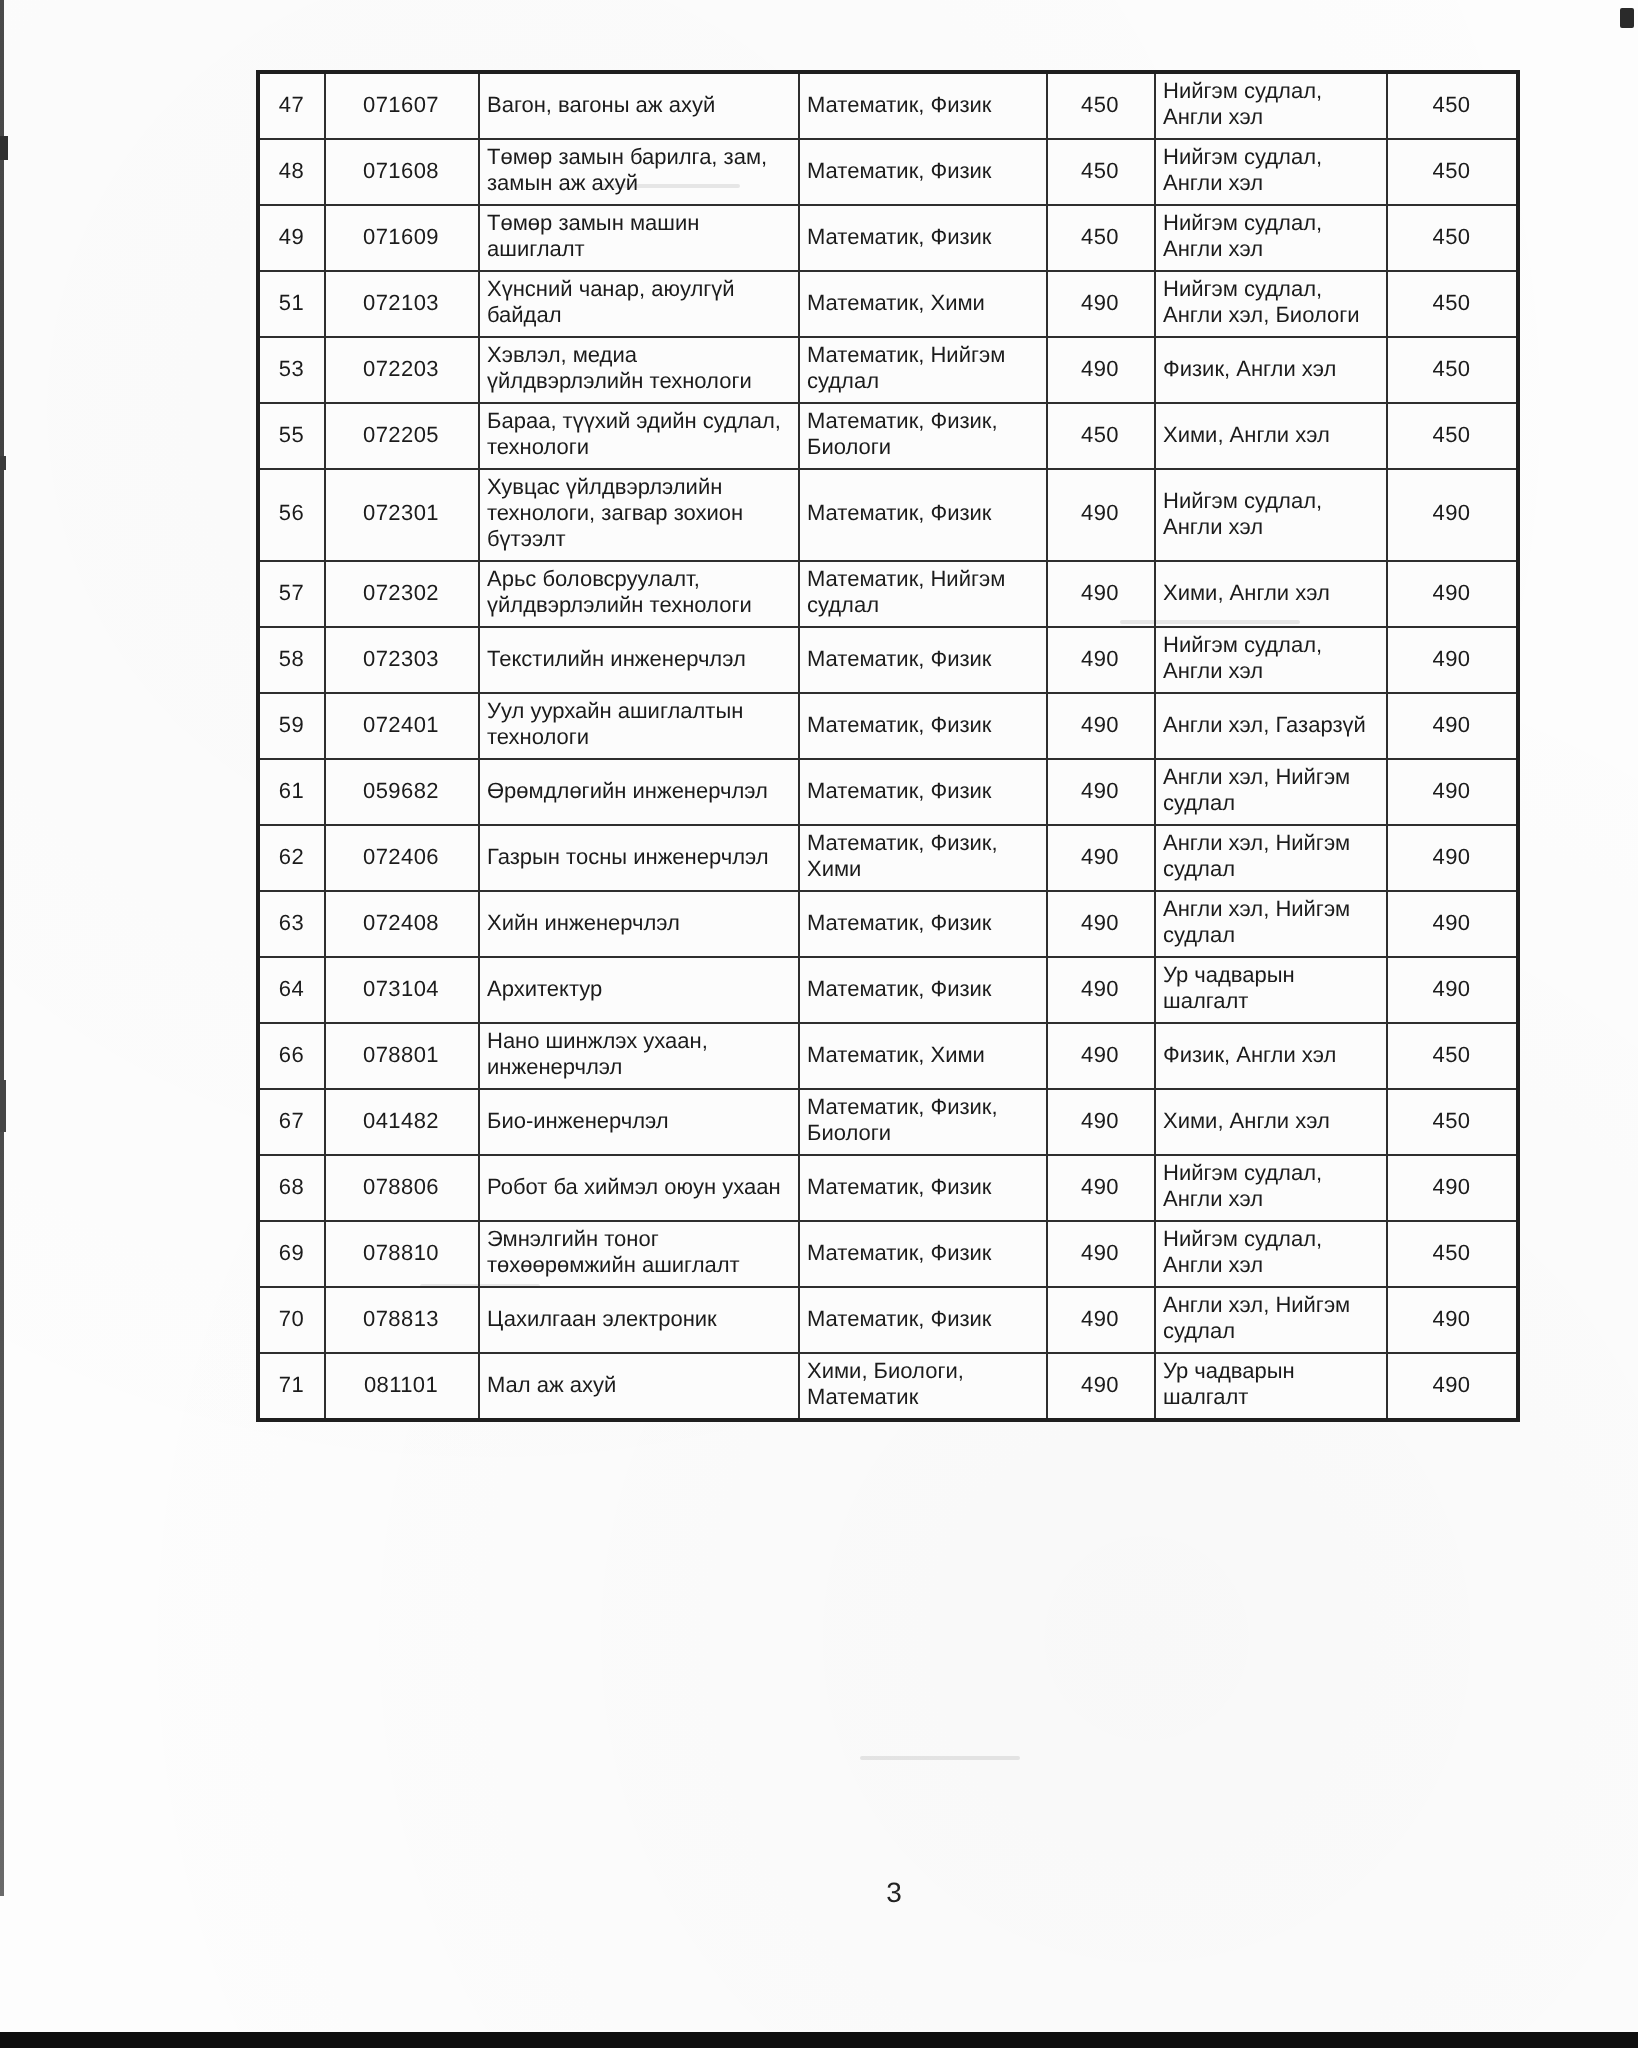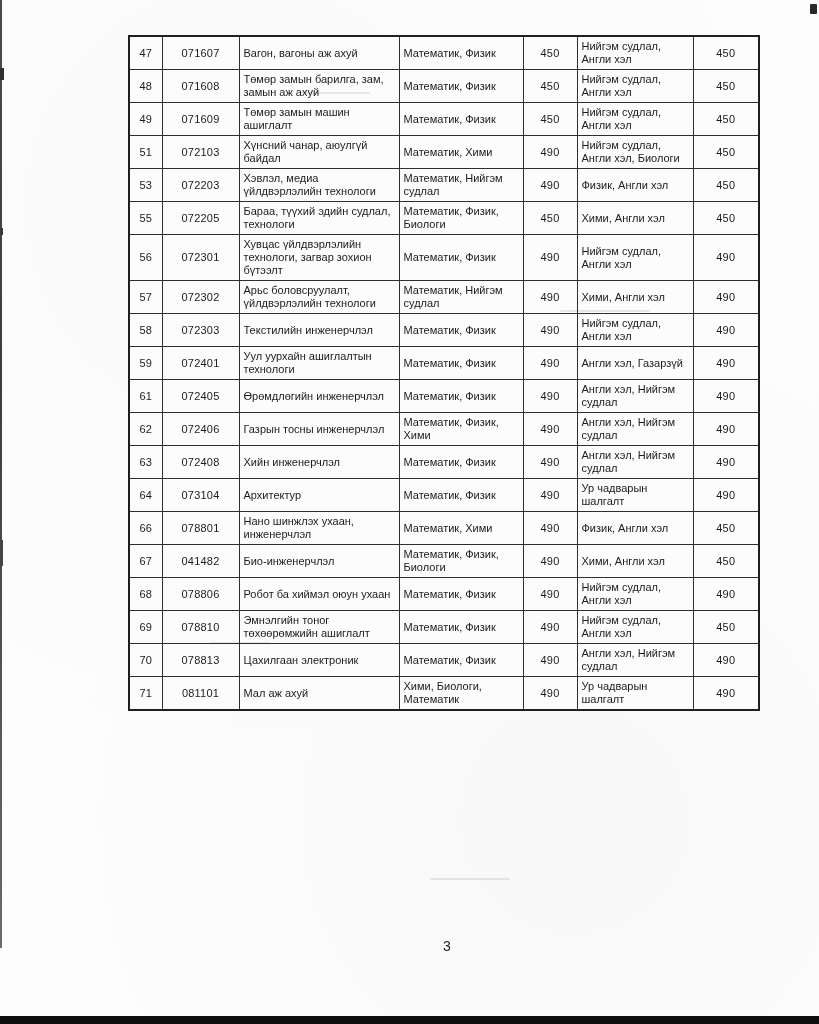--- a/index.html
+++ b/index.html
@@ -166,21 +166,21 @@
           <td class="c" data-name="row-number-cell">59</td>
           <td class="c" data-name="program-code-cell">072401</td>
           <td class="l" data-name="program-name-cell">Уул уурхайн ашиглалтын технологи</td>
           <td class="l" data-name="exam-subjects-cell">Математик, Физик</td>
           <td class="c" data-name="threshold-score-cell">490</td>
           <td class="l" data-name="second-subjects-cell">Англи хэл, Газарзүй</td>
           <td class="c" data-name="second-score-cell">490</td>
         </tr>
         <tr data-name="table-row">
           <td class="c" data-name="row-number-cell">61</td>
-          <td class="c" data-name="program-code-cell">072405</td>
+          <td class="c" data-name="program-code-cell">059682</td>
           <td class="l" data-name="program-name-cell">Өрөмдлөгийн инженерчлэл</td>
           <td class="l" data-name="exam-subjects-cell">Математик, Физик</td>
           <td class="c" data-name="threshold-score-cell">490</td>
           <td class="l" data-name="second-subjects-cell">Англи хэл, Нийгэм судлал</td>
           <td class="c" data-name="second-score-cell">490</td>
         </tr>
         <tr data-name="table-row">
           <td class="c" data-name="row-number-cell">62</td>
           <td class="c" data-name="program-code-cell">072406</td>
           <td class="l" data-name="program-name-cell">Газрын тосны инженерчлэл</td>

